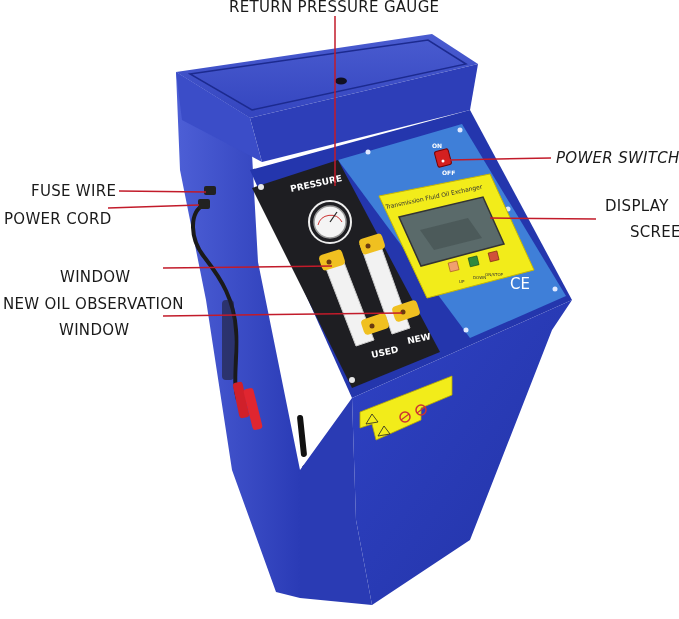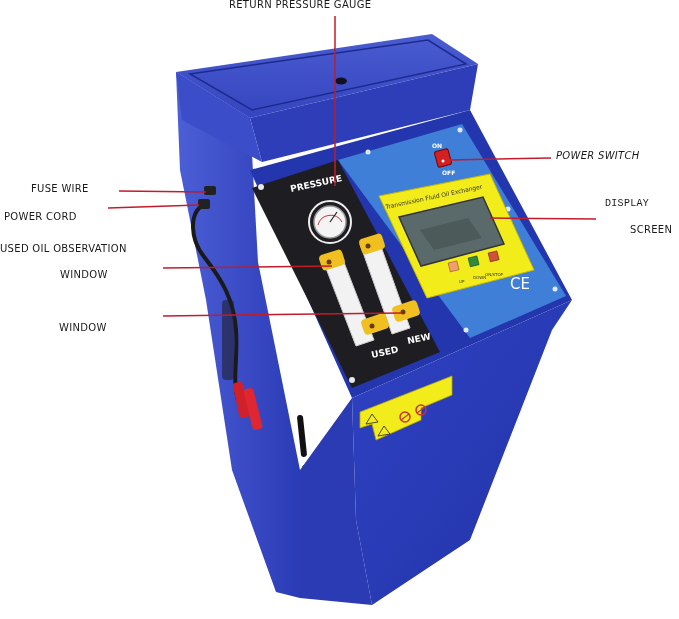--- a/index.html
+++ b/index.html
@@ -1,18 +1,18 @@
 <!DOCTYPE html>
 <html><head>
 <meta charset="utf-8">
 <style>
   html, body { margin:0; padding:0; background:#ffffff; }
   body { width:679px; height:619px; position:relative; overflow:hidden; font-family:"DejaVu Sans", sans-serif; }
   .stage { position:absolute; left:0; top:0; width:679px; height:619px; }
-  .callout { position:absolute; color:#1a1a1a; font-size:10px; letter-spacing:0.3px; white-space:nowrap; line-height:1; }
+  .callout { position:absolute; color:#1a1a1a; font-size:15px; letter-spacing:0.3px; white-space:nowrap; line-height:1; }
   .svg-text { font-family:"DejaVu Sans", sans-serif; font-weight:bold; }
 </style>
 </head>
 <body>
 
 <div class="stage">
   <svg width="679" height="619" viewBox="0 0 679 619" style="position:absolute;left:0;top:0;">
     <defs>
       <linearGradient id="sideGrad" x1="0" y1="0" x2="1" y2="0">
         <stop offset="0" stop-color="#4d5fd6"></stop>
@@ -141,19 +141,19 @@
       <line x1="163" y1="268" x2="332" y2="266"></line>
       <line x1="163" y1="316" x2="402" y2="313"></line>
       <line x1="450" y1="160" x2="551" y2="158"></line>
       <line x1="490" y1="218" x2="596" y2="219"></line>
     </g>
   </svg>
 
   <div class="callout" style="left:229px;top:0px;">RETURN PRESSURE GAUGE</div>
   <div class="callout" style="left:31px;top:184px;">FUSE WIRE</div>
   <div class="callout" style="left:4px;top:212px;">POWER CORD</div>
-  <div class="callout" style="left:0px;top:244px;">USED OIL OBSERVATION</div>
   <div class="callout" style="left:60px;top:270px;">WINDOW</div>
+  <div class="callout" style="left:3px;top:297px;">NEW OIL OBSERVATION</div>
   <div class="callout" style="left:59px;top:323px;">WINDOW</div>
   <div class="callout" style="left:556px;top:151px;font-style:italic;">POWER SWITCH</div>
-  <div class="callout" style="left:605px;top:199px;font-family:Liberation Mono, monospace;">DISPLAY</div>
+  <div class="callout" style="left:605px;top:199px;">DISPLAY</div>
   <div class="callout" style="left:630px;top:225px;">SCREEN</div>
 </div>
 
 </body></html>

